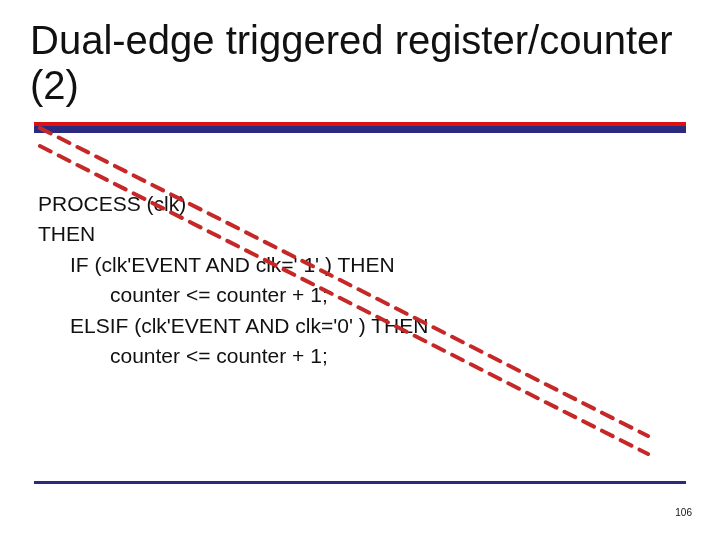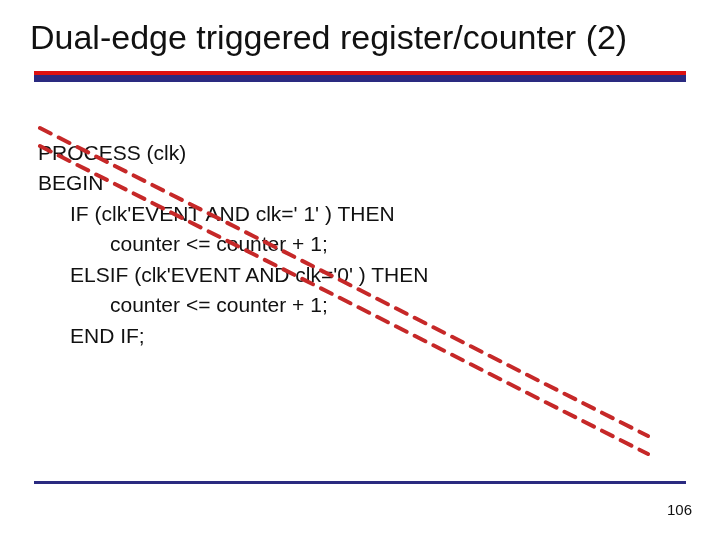--- a/index.html
+++ b/index.html
@@ -5,21 +5,21 @@
   * { margin: 0; padding: 0; box-sizing: border-box; }
   body {
     width: 720px;
     height: 540px;
     background: #fff;
     font-family: Arial, Helvetica, sans-serif;
     position: relative;
     overflow: hidden;
   }
   .title {
-    font-size: 34px;
+    font-size: 40px;
     color: #111;
     padding: 18px 9px 0 30px;
     font-weight: normal;
   }
   .rule-stack {
     margin-top: 14px;
   }
   .rule-red {
     height: 4px;
     background: #d11;
@@ -44,21 +44,21 @@
     left: 34px;
     right: 34px;
     bottom: 56px;
     height: 3px;
     background: #2a2a80;
   }
   .page-num {
     position: absolute;
     right: 28px;
     bottom: 22px;
-    font-size: 15px;
+    font-size: 10px;
     color: #111;
   }
   .strike-svg {
     position: absolute;
     left: 0;
     top: 0;
     width: 720px;
     height: 540px;
     pointer-events: none;
   }
@@ -68,26 +68,25 @@
 
 <h1 class="title">Dual-edge triggered register/counter (2)</h1>
 
 <div class="rule-stack">
   <div class="rule-red"></div>
   <div class="rule-navy"></div>
 </div>
 
 <div class="code-block">
   <div>PROCESS (clk)</div>
-  <div>BEGIN</div>
+  <div>THEN</div>
   <div class="ind1">IF (clk'EVENT AND clk=' 1' ) THEN</div>
   <div class="ind2">counter &lt;= counter + 1;</div>
   <div class="ind1">ELSIF (clk'EVENT AND clk='0' ) THEN</div>
   <div class="ind2">counter &lt;= counter + 1;</div>
-  <div class="ind1">END IF;</div>
 </div>
 
 <svg class="strike-svg" viewBox="0 0 720 540">
   <line x1="40" y1="128" x2="648" y2="436" stroke-dasharray="12,9" stroke-width="4" stroke-linecap="round" stroke="#c62828"></line>
   <line x1="40" y1="146" x2="648" y2="454" stroke-dasharray="12,9" stroke-width="4" stroke-linecap="round" stroke="#c62828"></line>
 </svg>
 
 <div class="footer-rule"></div>
 <div class="page-num">106</div>
 

